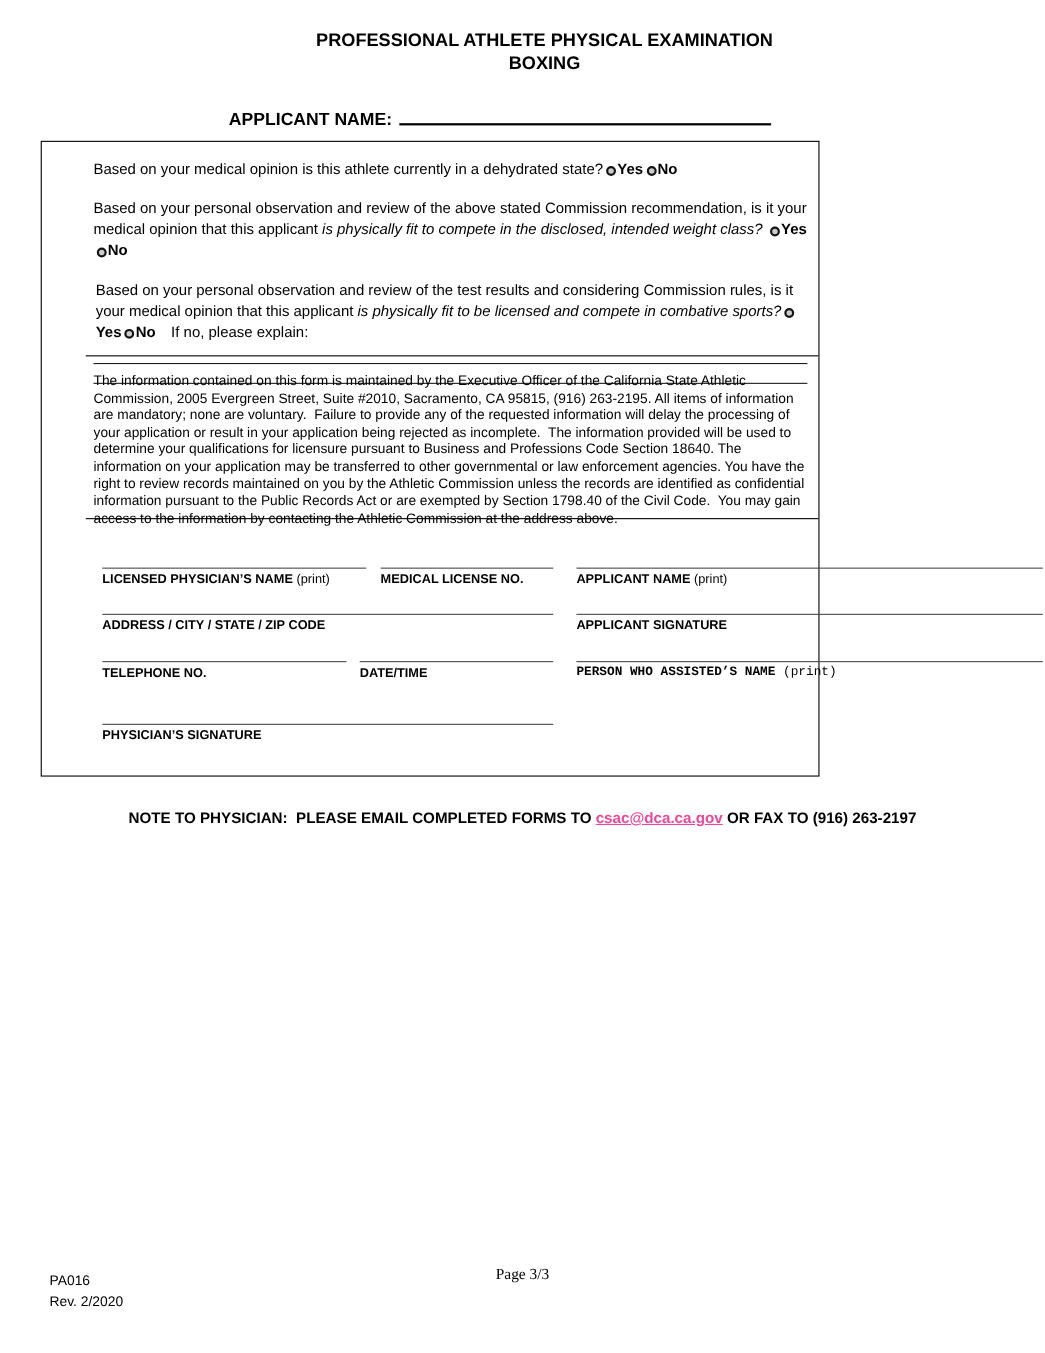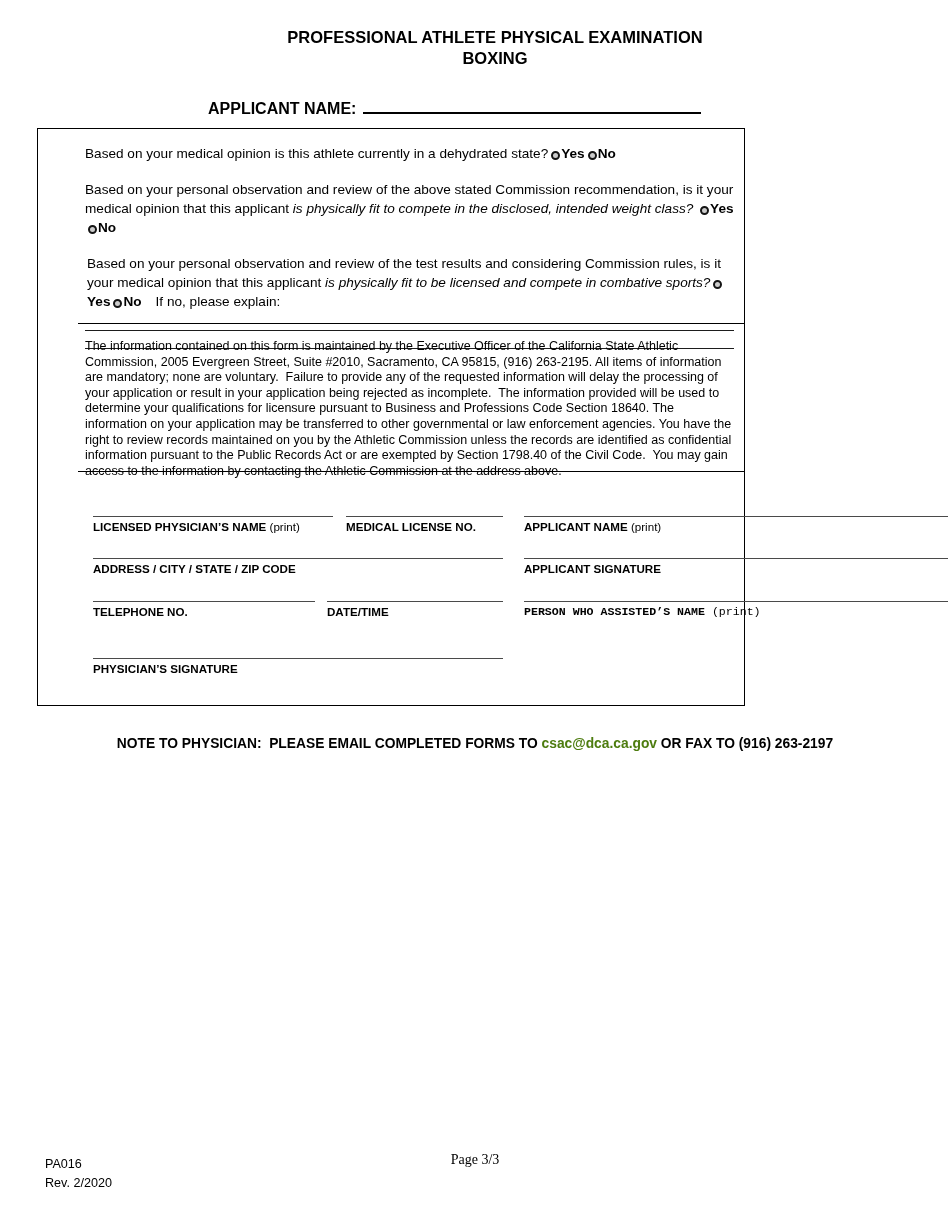--- a/index.html
+++ b/index.html
@@ -63,21 +63,21 @@
   .field { position: absolute; }
   .sig-line { border-top: 1.5px solid #4a4a4a; height: 4px; cursor: text; }
   .sig-label { font-size: 11.6px; font-weight: bold; white-space: nowrap; }
   .print { font-weight: normal; }
 
   .note {
     position: absolute; top: 722px; left: 0; width: 100%;
     text-align: center; font-weight: bold; font-size: 13.8px;
     white-space: pre-wrap;
   }
-  .email-link { color: #4d7c0f; cursor: pointer; }
+  .email-link { color: #ec4899; text-decoration: underline; cursor: pointer; }
 
   .footer-left {
     position: absolute; left: 45px; top: 1155px;
     font-size: 12.6px; line-height: 19px;
   }
   .footer-page {
     position: absolute; top: 1152px; left: 0; width: 100%;
     text-align: center;
     font-family: "Liberation Serif", serif; font-size: 14px;
   }

